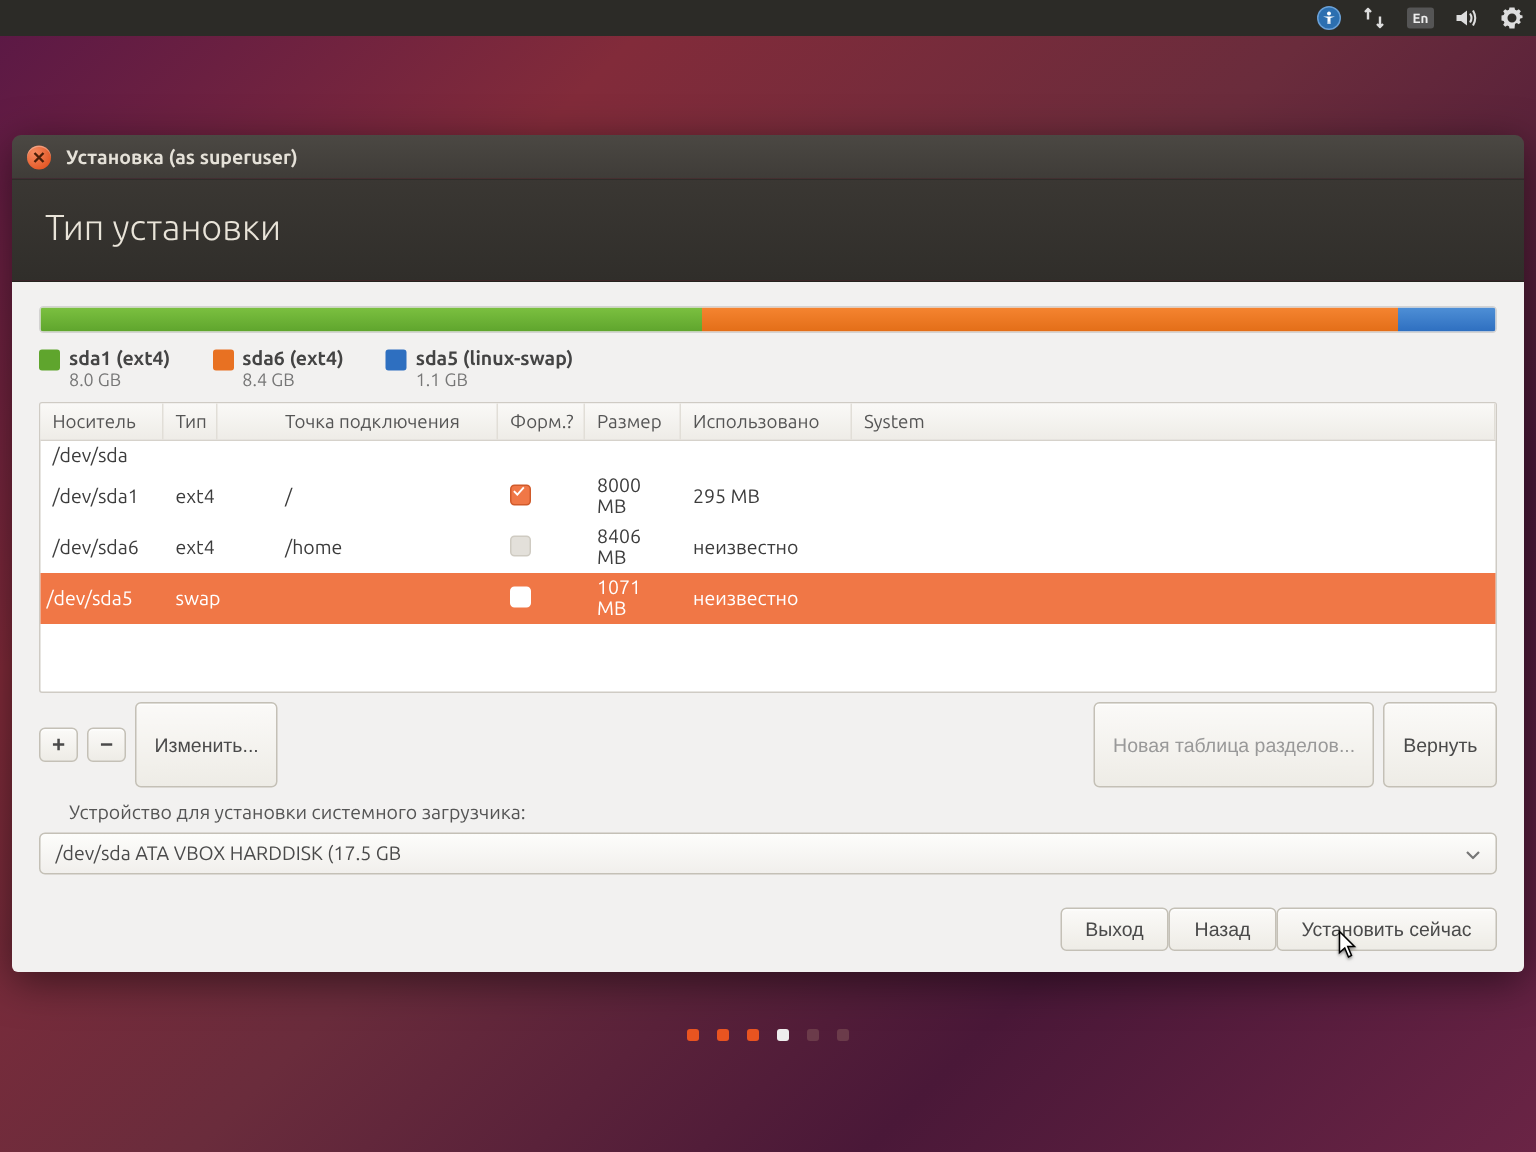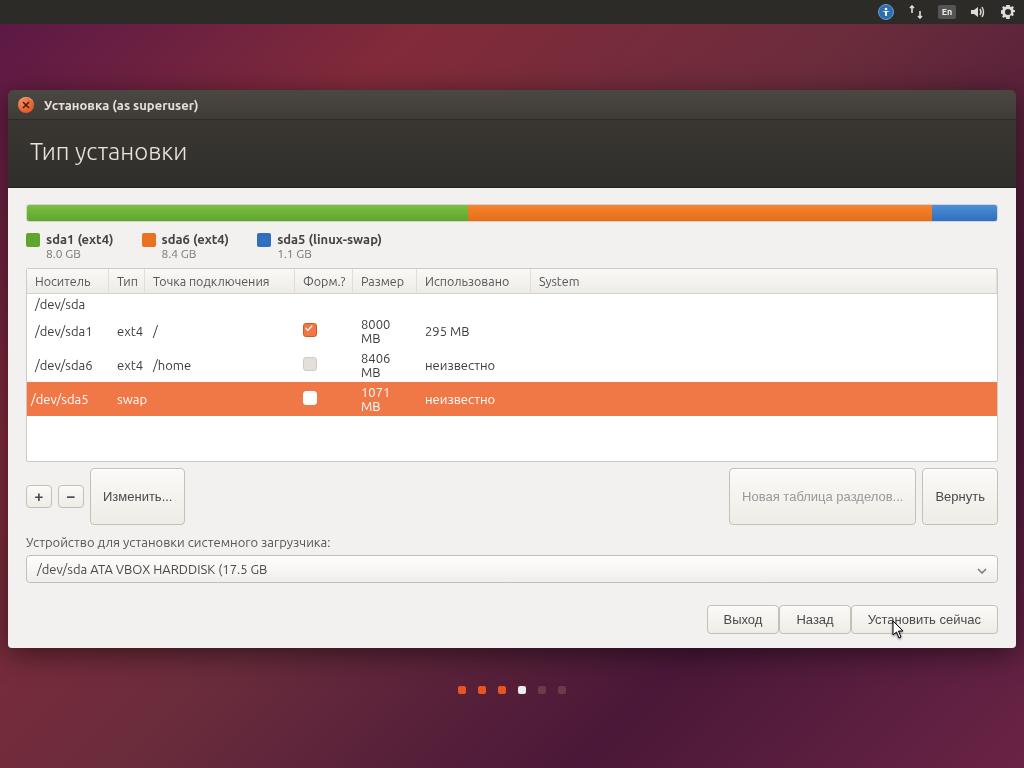--- a/index.html
+++ b/index.html
@@ -55,41 +55,41 @@
   .sw-green { background:#5fa52d; }
   .sw-orange { background:#e87122; }
   .sw-blue { background:#2e6fc0; }
   .legend-text b { font-weight:700; color:#444; font-size:13px;}
   .legend-text .sz { color:#777; font-size:12px; }
 
   
   .tbl-wrap { border:1px solid #cfcbc4; background:#fff; flex:1 1 auto; min-height:0; border-radius:2px; }
   .tbl-head { display:flex; background: linear-gradient(#faf9f7,#eeece7); border-bottom:1px solid #d6d2cb; color:#555; font-size:12.5px;}
   .tbl-head > div { padding:5px 8px; border-right:1px solid #e1ded7;}
-  .col-dev { width:82px; } .col-type { width:36px;} .col-mnt { width:150px;} .col-fmt { width:58px;} .col-size { width:64px;} .col-used { width:114px;} .col-sys { flex:1;}
+  .col-dev { width:82px; } .col-type { width:36px;} .col-mnt { width:150px;margin-left:37px;} .col-fmt { width:58px;} .col-size { width:64px;} .col-used { width:114px;} .col-sys { flex:1;}
   .tbl-body { }
   .tbl-row { display:flex; align-items:center; padding:1px 0; }
   .tbl-row > div { padding:2px 8px; font-size:13px; }
   .tbl-row.sel { background:#f07746; color:#fff; }
   .chk { width:14px;height:14px; border-radius:3px; border:1px solid #b8b4a9; background:#fff; display:inline-block;}
   .chk.checked { background:#f07746; border-color:#d05a2a; position:relative;}
   .chk.checked::after { content:"✓"; color:#fff; font-size:11px; position:absolute; left:1px; top:-2px; font-weight:bold;}
   .chk.disabled { background:#e3e0da; border-color:#cfcbc2;}
   .sel .chk { border-color:#fff; background:#fff;}
 
   
   .actions { display:flex; align-items:center; gap:6px; margin-top:6px;}
   .btn {
     background: linear-gradient(#fbfaf8,#eeece6); border:1px solid #c4c0b6; border-radius:4px;
     padding:20px 12px; font-size:13px; color:#4a4a4a; cursor:pointer; box-shadow: 0 1px 0 rgba(255,255,255,0.7) inset;
   }
   .btn.sq { padding:2px 0; width:26px; text-align:center; font-size:15px; font-weight:bold;}
   .actions .spacer { flex:1; }
 
-  .boot-label { margin-top:10px; color:#555; font-size:13px;}
+  .boot-label { margin-top:10px; color:#555; font-size:13px;margin-left:20px;}
   .combo {
     margin-top:6px; border:1px solid #c4c0b6; background: linear-gradient(#fdfdfb,#f1efec);
     border-radius:4px; padding:6px 10px; display:flex; align-items:center; color:#4a4a4a;gap:48px;
   }
   .combo .arrow { margin-left:auto; }
 
   .footer-btns { display:flex; justify-content:flex-end; margin-top:22px;}
   .footer-btns .btn { padding:6px 16px;}
 
   

